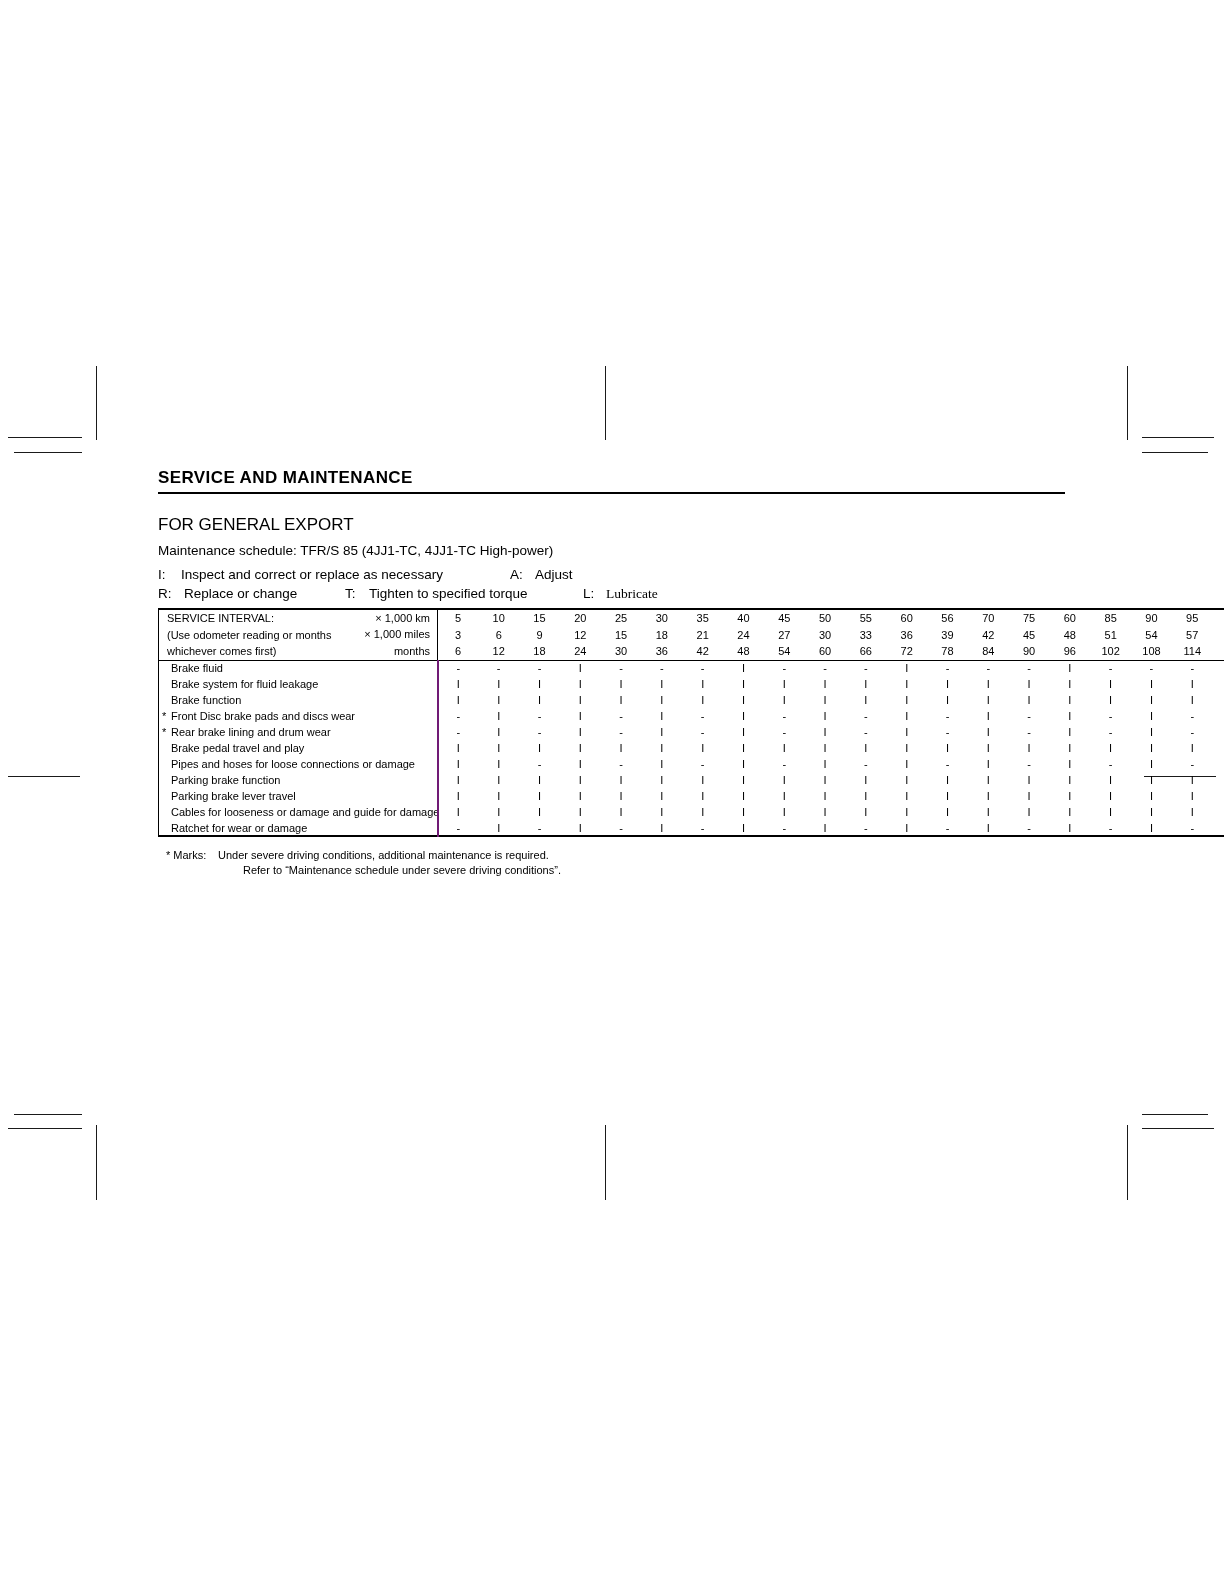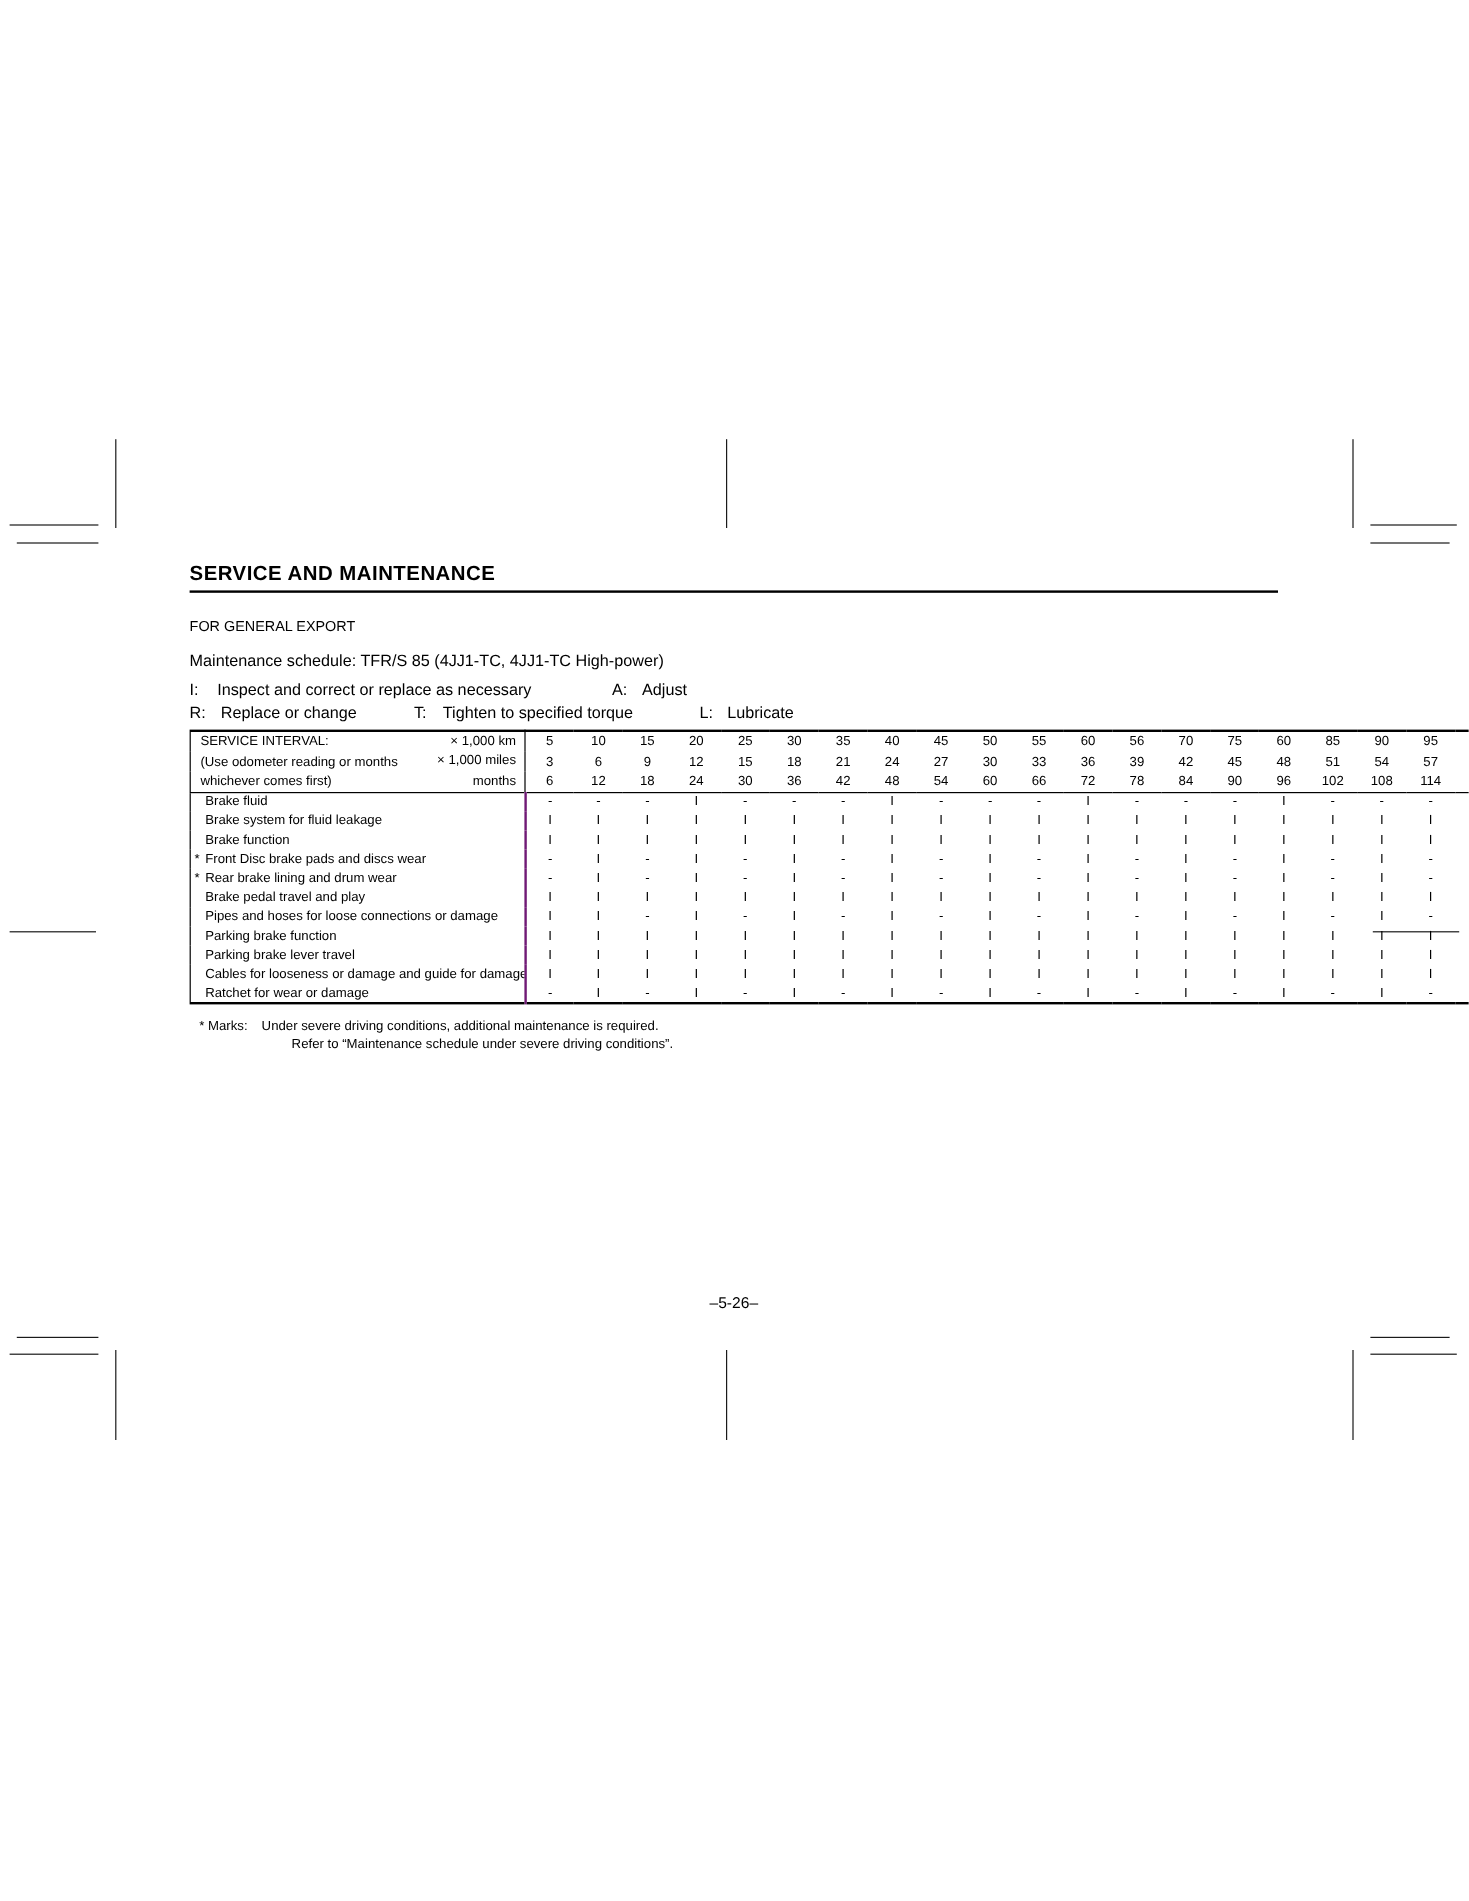--- a/index.html
+++ b/index.html
@@ -4,21 +4,21 @@
 <style>
   * { margin:0; padding:0; box-sizing:border-box; }
   html,body { background:#fff; }
   .page { position:relative; width:1224px; height:1584px; background:#ffffff;
           font-family:"Liberation Sans", sans-serif; color:#000000; overflow:hidden; }
   .abs { position:absolute; }
   .mark { position:absolute; background:#1a1a1a; }
 
   .title { left:158px; top:468px; font-size:17px; font-weight:bold; letter-spacing:0.4px; }
   .rule  { left:158px; top:492px; width:907px; height:2px; background:#000; }
-  .section { left:158px; top:515px; font-size:12px; }
+  .section { left:158px; top:515px; font-size:17px; }
   .sched   { left:158px; top:543px; font-size:13.5px; }
   .legend  { font-size:13.5px; white-space:nowrap; }
 
   .tablewrap { left:158px; top:608px; width:907px; }
   table { border-collapse:collapse; table-layout:fixed; width:1096px; font-size:11px;
           border:1px solid #000; border-top:2px solid #000; border-bottom:2px solid #000; }
   thead th { font-weight:normal; height:17px; padding:0; vertical-align:middle; }
   thead tr:last-child th { border-bottom:1.5px solid #000; }
   .head-left { width:279px; text-align:left; position:relative; border-right:1px solid #000; }
   .head-left .int-text { margin-left:8px; font-size:11px; }
@@ -62,21 +62,21 @@
   <span class="abs legend" style="left:158px;top:567px;">I:</span>
   <span class="abs legend" style="left:181px;top:567px;">Inspect and correct or replace as necessary</span>
   <span class="abs legend" style="left:510px;top:567px;">A:</span>
   <span class="abs legend" style="left:535px;top:567px;">Adjust</span>
 
   <span class="abs legend" style="left:158px;top:586px;">R:</span>
   <span class="abs legend" style="left:184px;top:586px;">Replace or change</span>
   <span class="abs legend" style="left:345px;top:586px;">T:</span>
   <span class="abs legend" style="left:369px;top:586px;">Tighten to specified torque</span>
   <span class="abs legend" style="left:583px;top:586px;">L:</span>
-  <span class="abs legend" style="left:606px;top:586px;">Lubricate</span>
+  <span class="abs legend" style="left:606px;top:586px;font-family:Liberation Serif, serif;">Lubricate</span>
 
   <div class="abs tablewrap">
     <table>
       <thead>
           <tr>
             <th class="head-left"><span class="int-text">SERVICE INTERVAL:</span><span class="unit">× 1,000 km</span></th>
             <th class="num">5</th>
             <th class="num">10</th>
             <th class="num">15</th>
             <th class="num">20</th>
@@ -399,15 +399,14 @@
             <td class="mark-cell">I</td>
           </tr>
         </tbody>
     </table>
   </div>
 
   <span class="abs fn" style="left:166px;top:849px;">* Marks:</span>
   <span class="abs fn" style="left:218px;top:849px;">Under severe driving conditions, additional maintenance is required.</span>
   <span class="abs fn" style="left:218px;top:864px;margin-left:25px;">Refer to “Maintenance schedule under severe driving conditions”.</span>
 
-  <div class="abs pageno">–5-26–</div>
 
 </div>
 
 </body></html>

